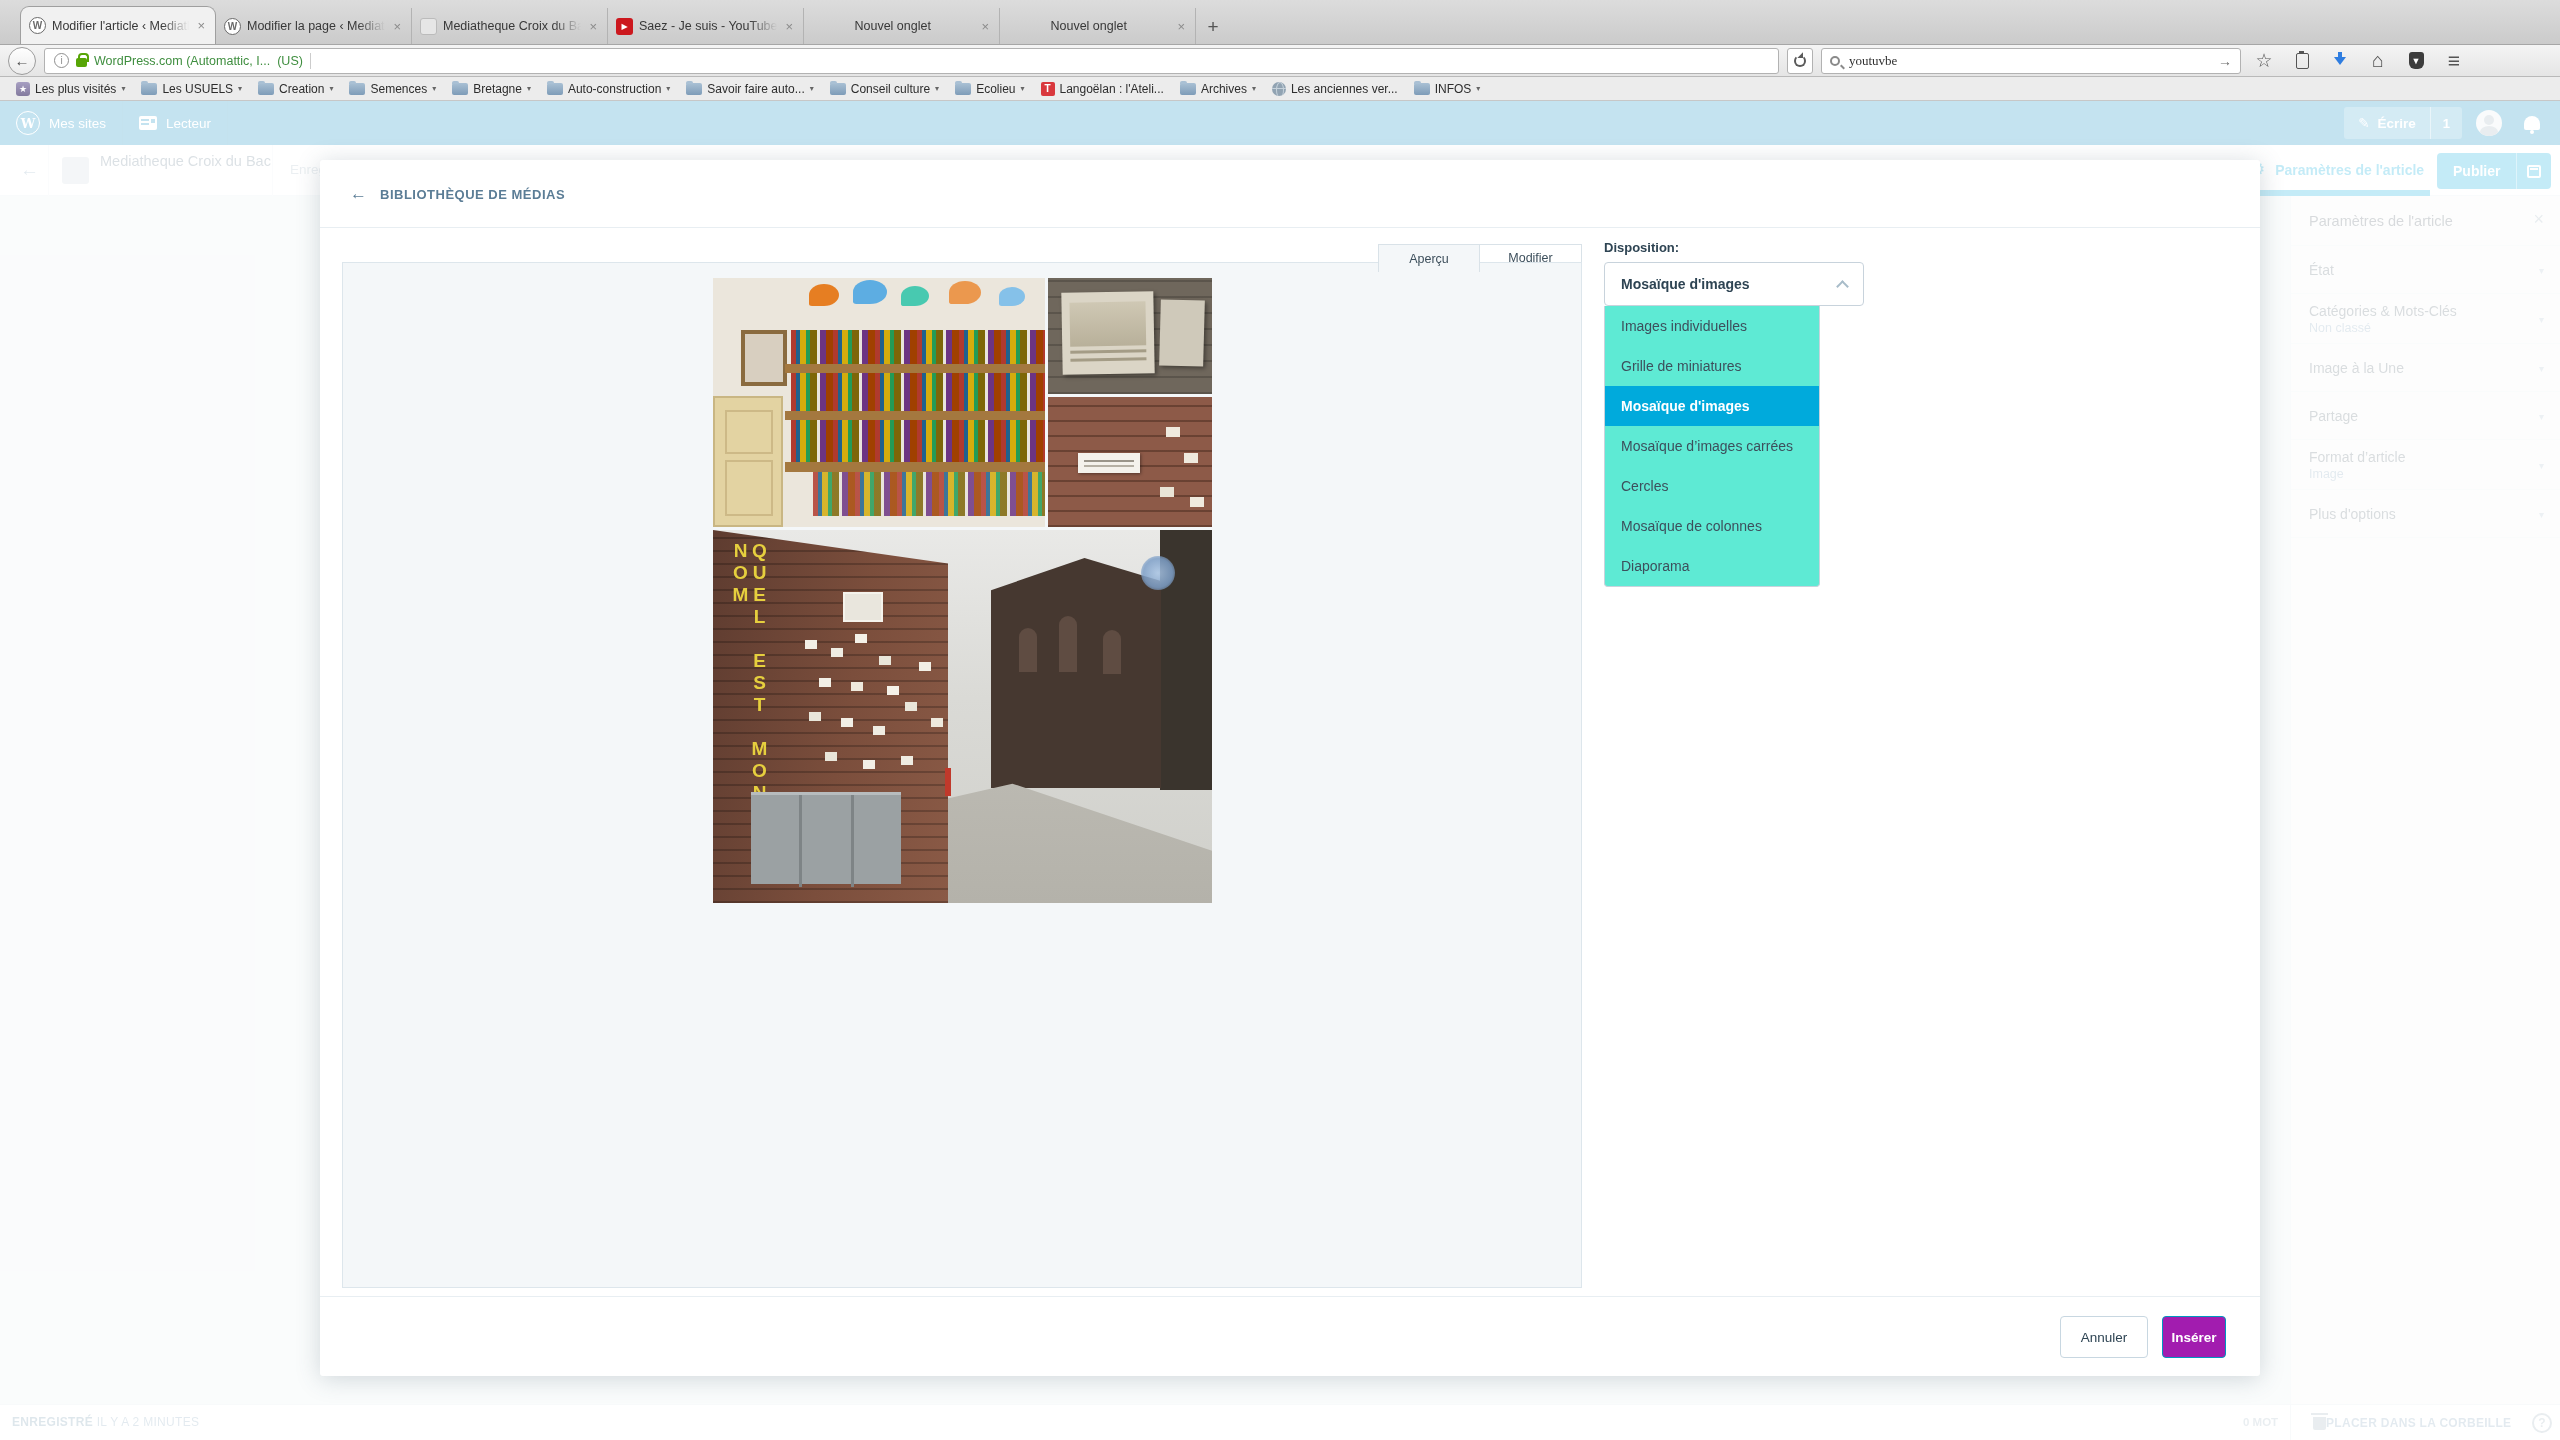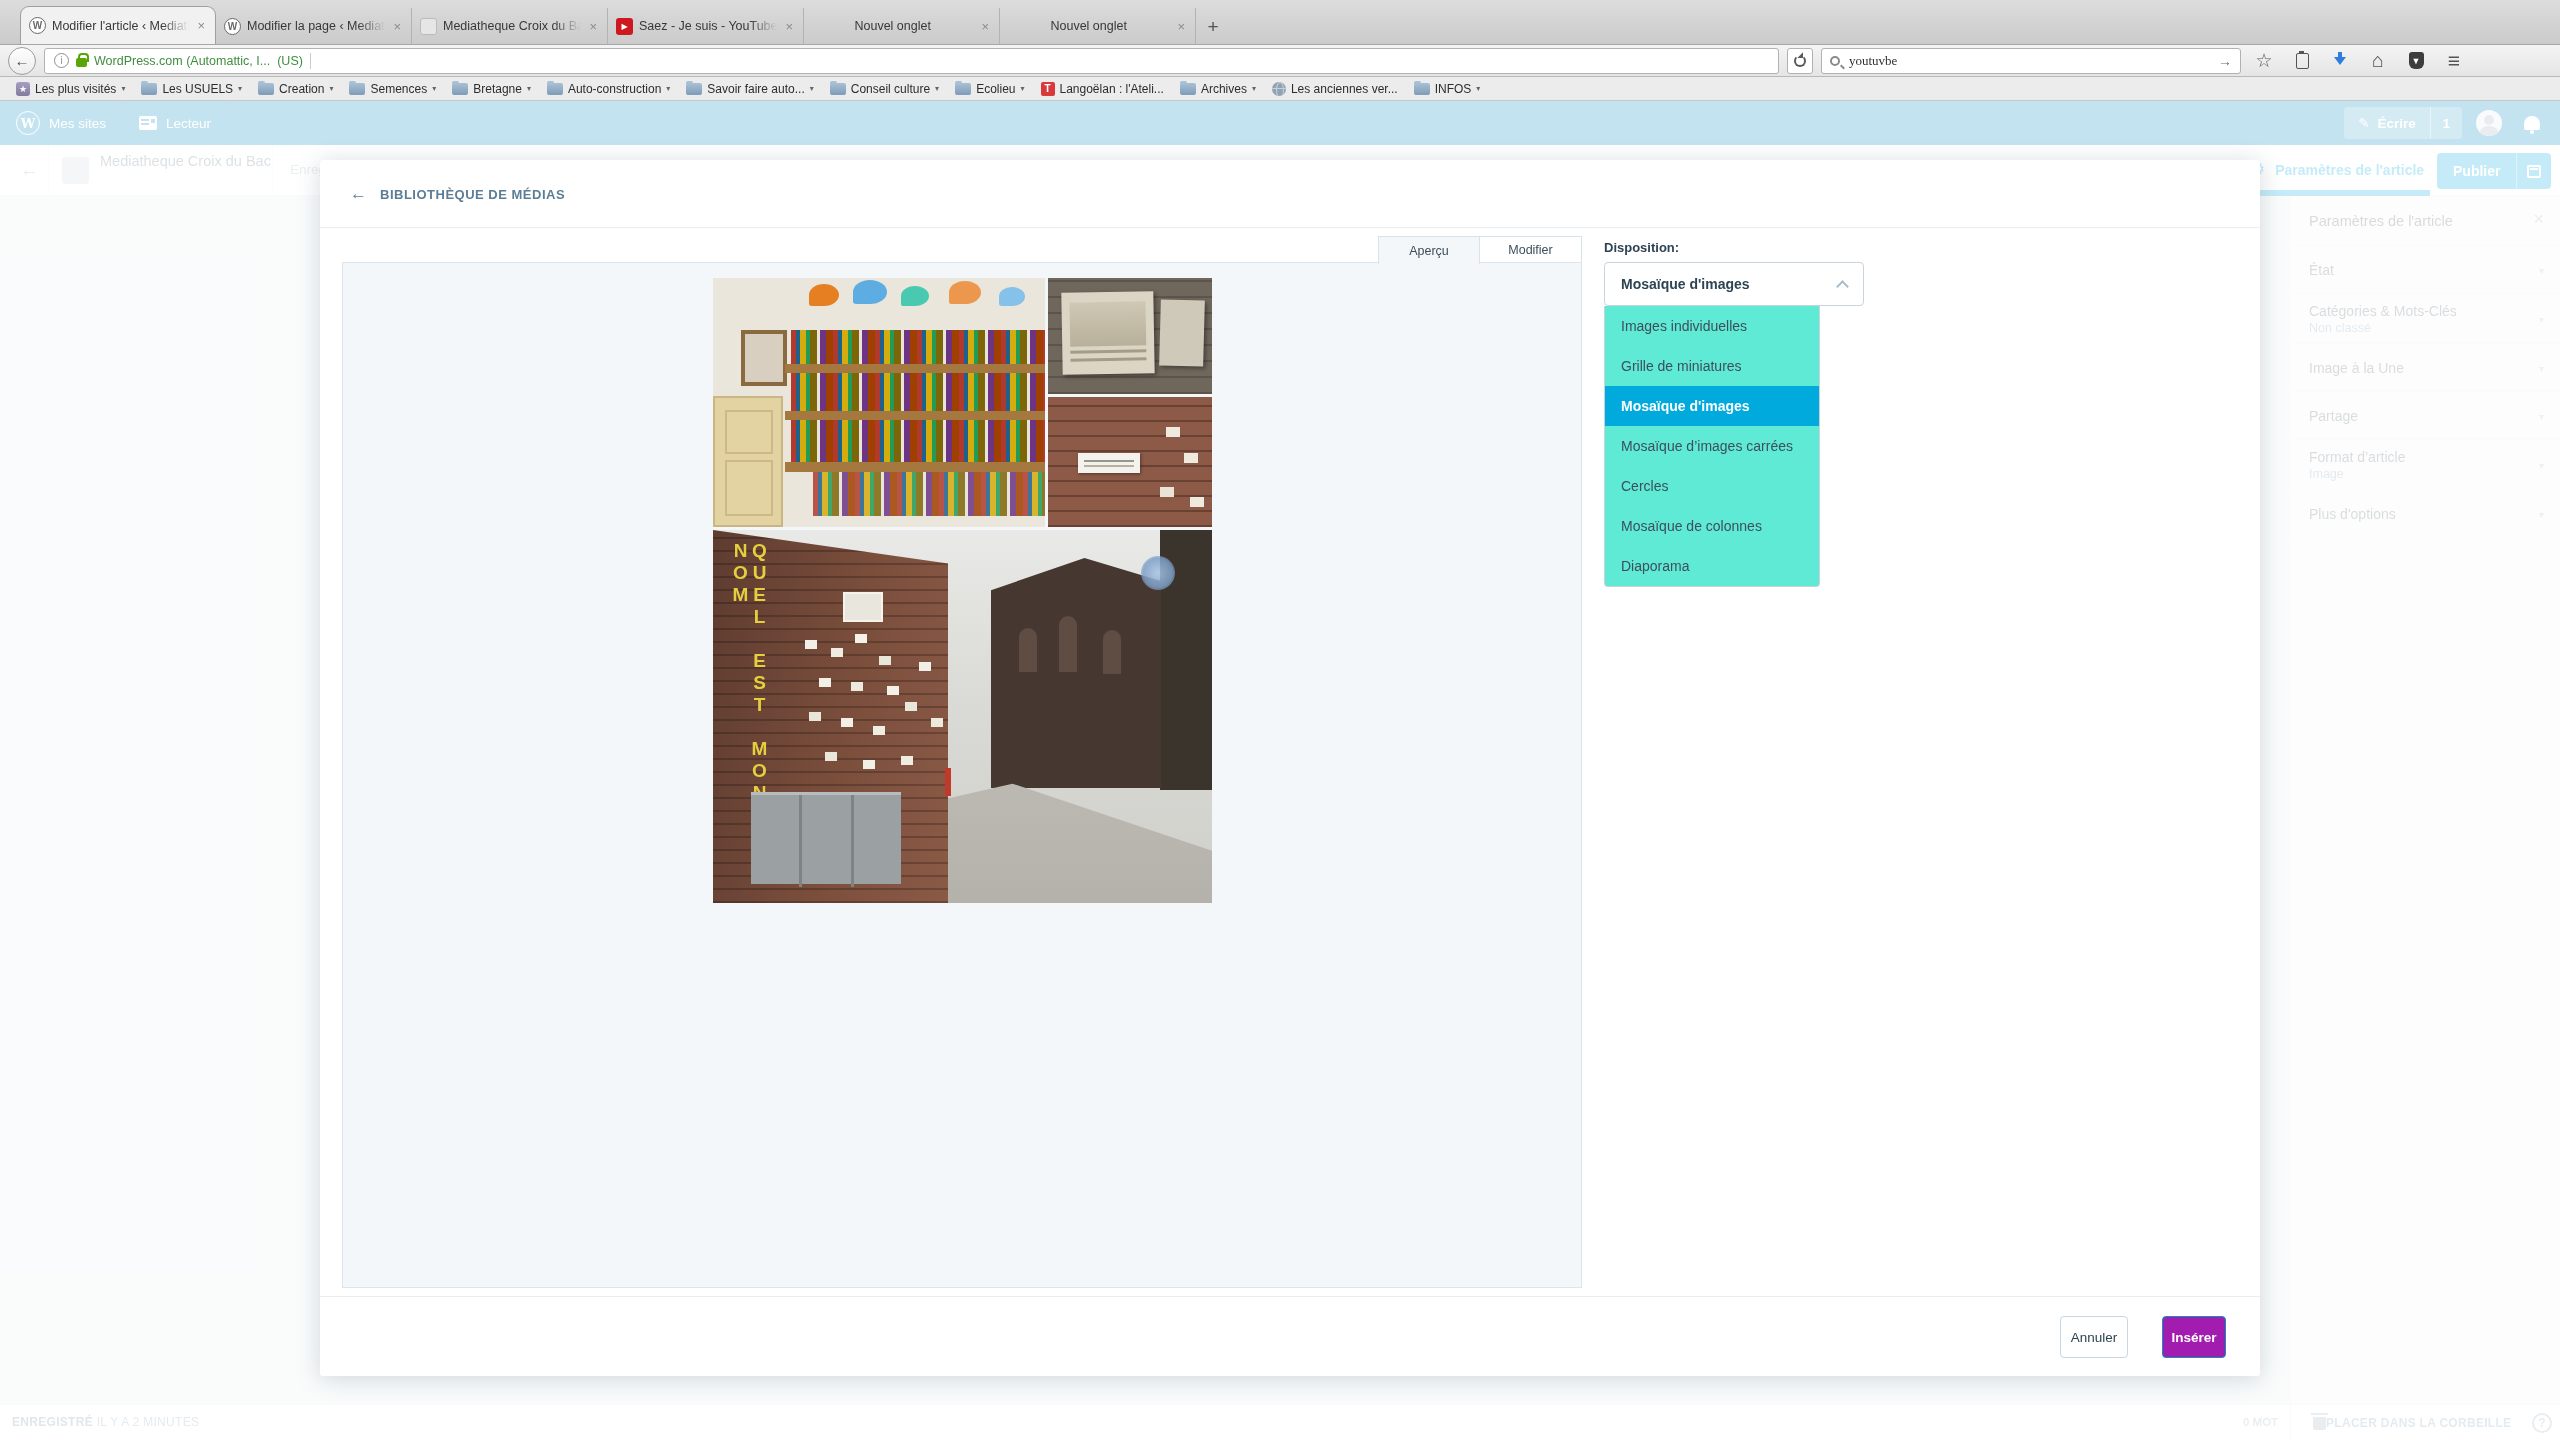--- a/index.html
+++ b/index.html
@@ -136,21 +136,21 @@
           color:#9fb1bc;font-size:12px;font-weight:bold;display:flex;align-items:center;justify-content:center;}
 
   #overlay{position:absolute;left:0;top:0;width:2560px;height:1339px;background:rgba(255,255,255,0.77);z-index:5;}
 
   
   #modal{position:absolute;left:320px;top:59px;width:1940px;height:1216px;background:#fff;border-radius:3px;
           box-shadow:0 3px 24px rgba(60,80,100,0.22);z-index:10;}
   .md-back{position:absolute;left:30px;top:24px;font-size:17px;color:#5b7d96;}
   .md-title{position:absolute;left:60px;top:27px;font-size:13px;font-weight:bold;color:#5b7d96;letter-spacing:0.5px;}
   .md-hdiv{position:absolute;left:0;top:67px;width:100%;height:1px;background:#e8eef2;}
-  .md-tab{position:absolute;top:76px;height:27px;display:flex;align-items:center;justify-content:center;
+  .md-tab{position:absolute;top:84px;height:27px;display:flex;align-items:center;justify-content:center;
           font-size:12.5px;color:#3d4f5c;border:1px solid #d9e2e8;background:#fff;}
   .md-tab.active{background:#f4f7f9;border-bottom:none;z-index:3;height:28px;}
   #tab-apercu{left:1058px;width:102px;}
   #tab-modifier{left:1159px;width:103px;}
   .md-panel{position:absolute;left:22px;top:102px;width:1240px;height:1026px;background:#f4f7f9;border:1px solid #dde6ec;}
 
   .photo{position:absolute;overflow:hidden;}
   
   #photoA{left:393px;top:118px;width:332px;height:249px;background:#ebe6dc;}
   .pa-bub{position:absolute;border-radius:50% 50% 50% 10%;}
@@ -213,21 +213,21 @@
   .chev-up{position:absolute;right:16px;top:19px;width:9px;height:9px;border-left:2px solid #a8bcc9;
           border-top:2px solid #a8bcc9;transform:rotate(45deg);}
   .md-options{position:absolute;left:1284px;top:146px;width:216px;background:#5eead4;
           border:1px solid #c8d3dc;border-top:none;border-radius:0 0 4px 4px;overflow:hidden;}
   .md-opt{height:40px;display:flex;align-items:center;padding:0 16px;font-size:14px;color:#3d4f5c;}
   .md-opt.sel{background:#00aadc;color:#fff;font-weight:bold;}
 
   .md-fdiv{position:absolute;left:0;top:1136px;width:100%;height:1px;background:#e8eef2;}
   .btn{position:absolute;top:1156px;height:42px;border-radius:4px;display:flex;align-items:center;
           justify-content:center;font-size:13.5px;}
-  .btn-cancel{left:1740px;width:68px;background:#fff;border:1px solid #c8d7e1;color:#2e4453;}
+  .btn-cancel{left:1740px;width:88px;background:#fff;border:1px solid #c8d7e1;color:#2e4453;}
   .btn-insert{left:1842px;width:64px;background:#a21caf;border:1px solid #0096bf;color:#fff;font-weight:bold;}
 </style>
 </head>
 <body>
 
 <div id="screen">
 
   <div id="tabbar">
     <div class="tab active">
       <span class="fav fav-wp">W</span>

